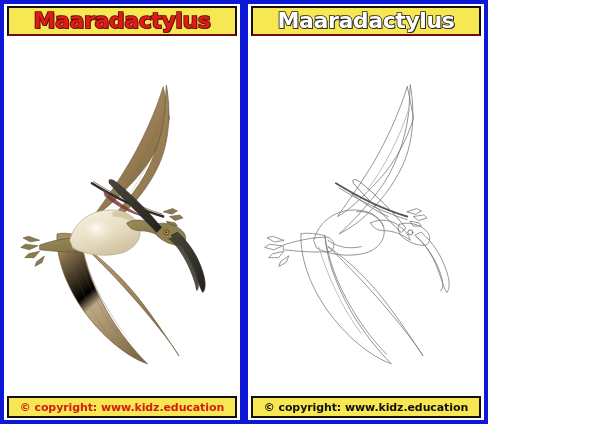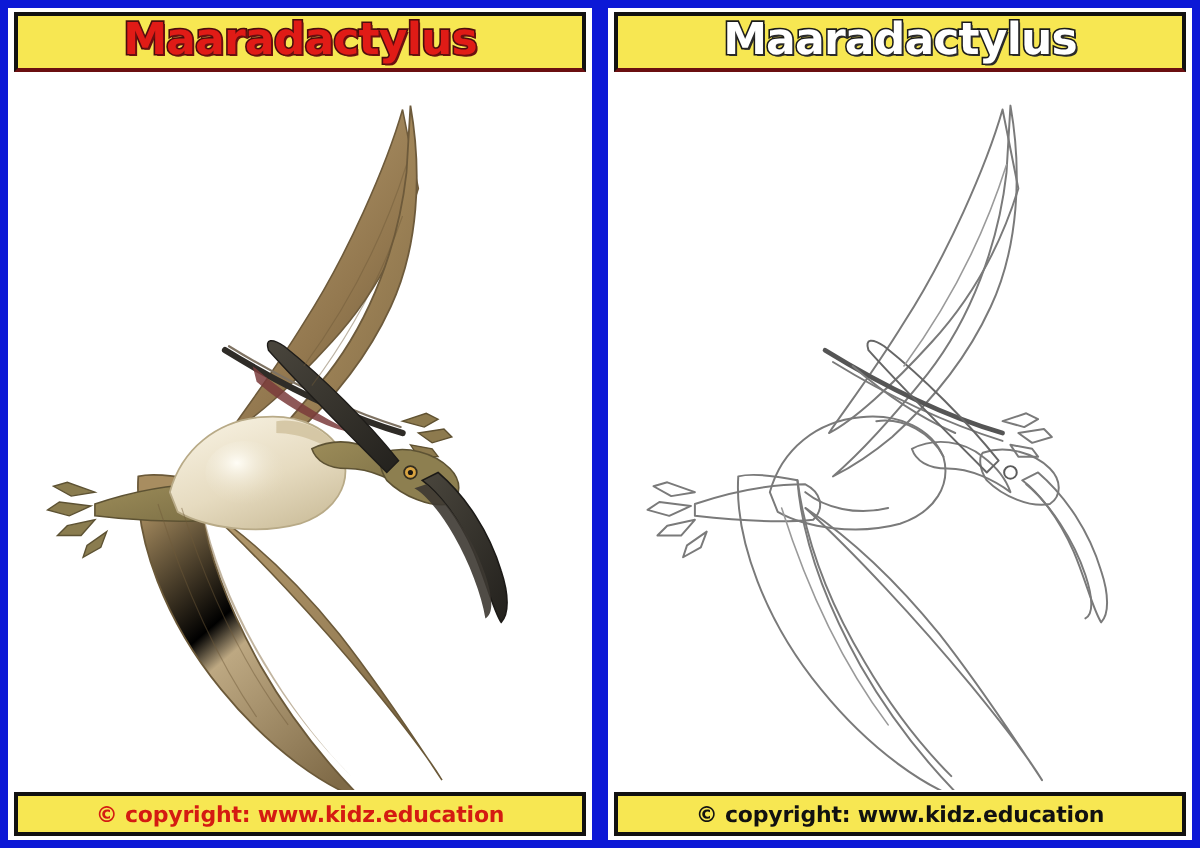--- a/index.html
+++ b/index.html
@@ -8,21 +8,21 @@
     background: #ffffff;
   }
   body {
     width: 600px;
     height: 424px;
     font-family: "DejaVu Sans", sans-serif;
     overflow: hidden;
   }
 
   #page {
-    width: 600px;
+    width: 488px;
     height: 424px;
     display: flex;
     flex-direction: row;
     background: #ffffff;
     position: relative;
   }
 
   .panel {
     width: 300px;
     height: 424px;

